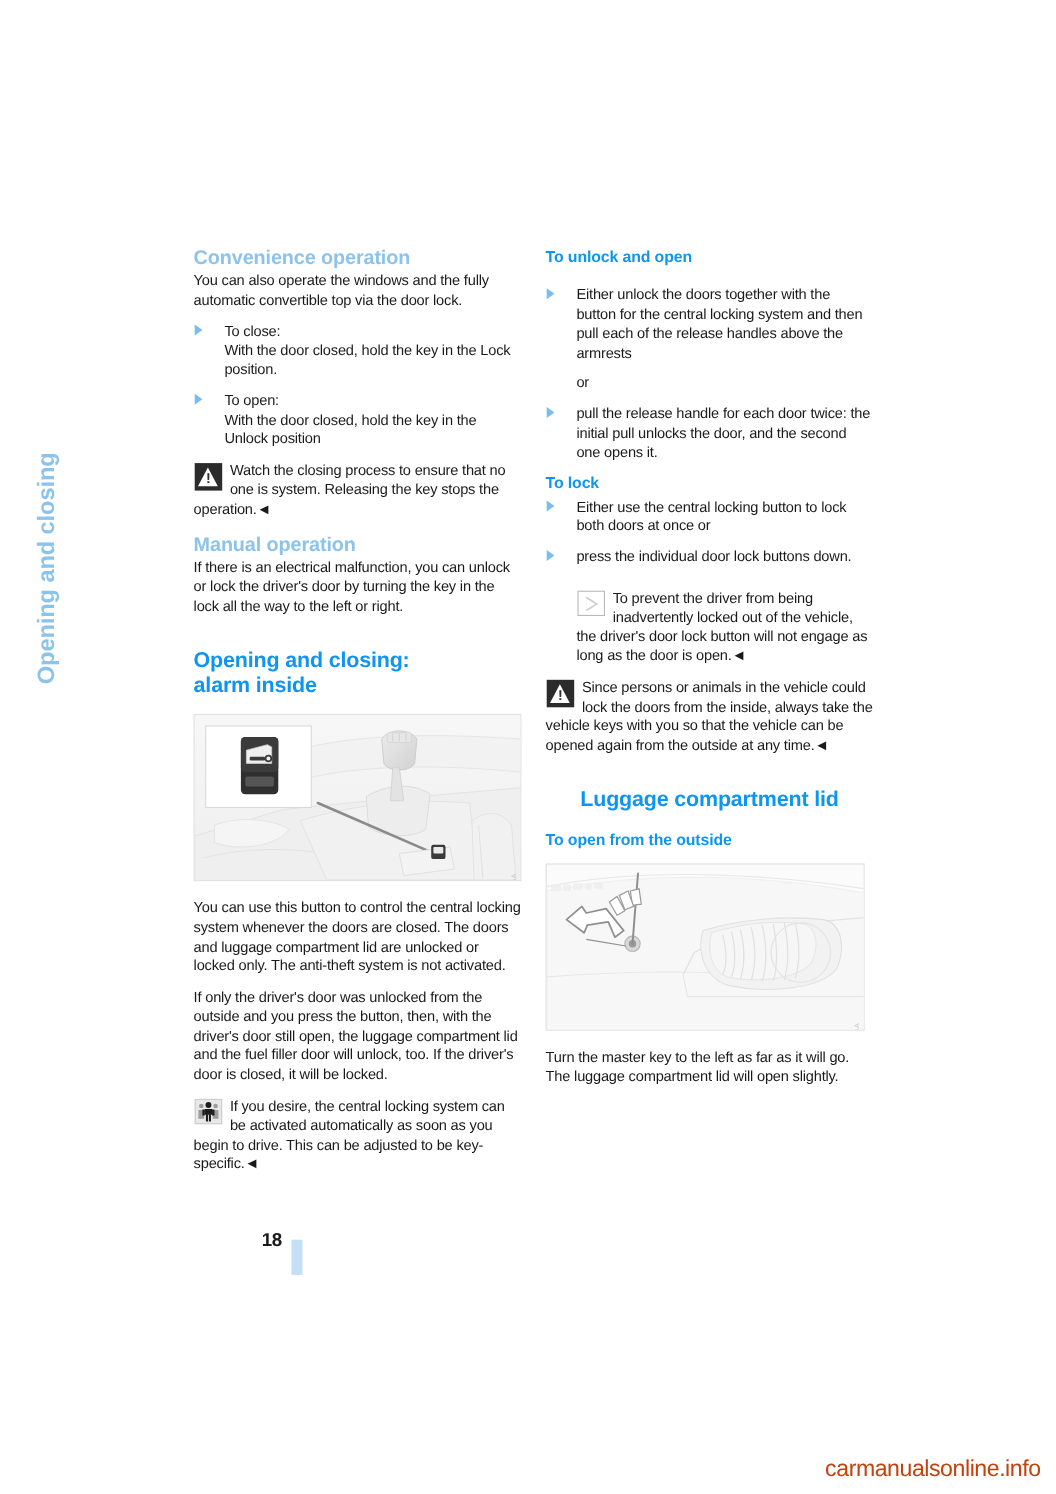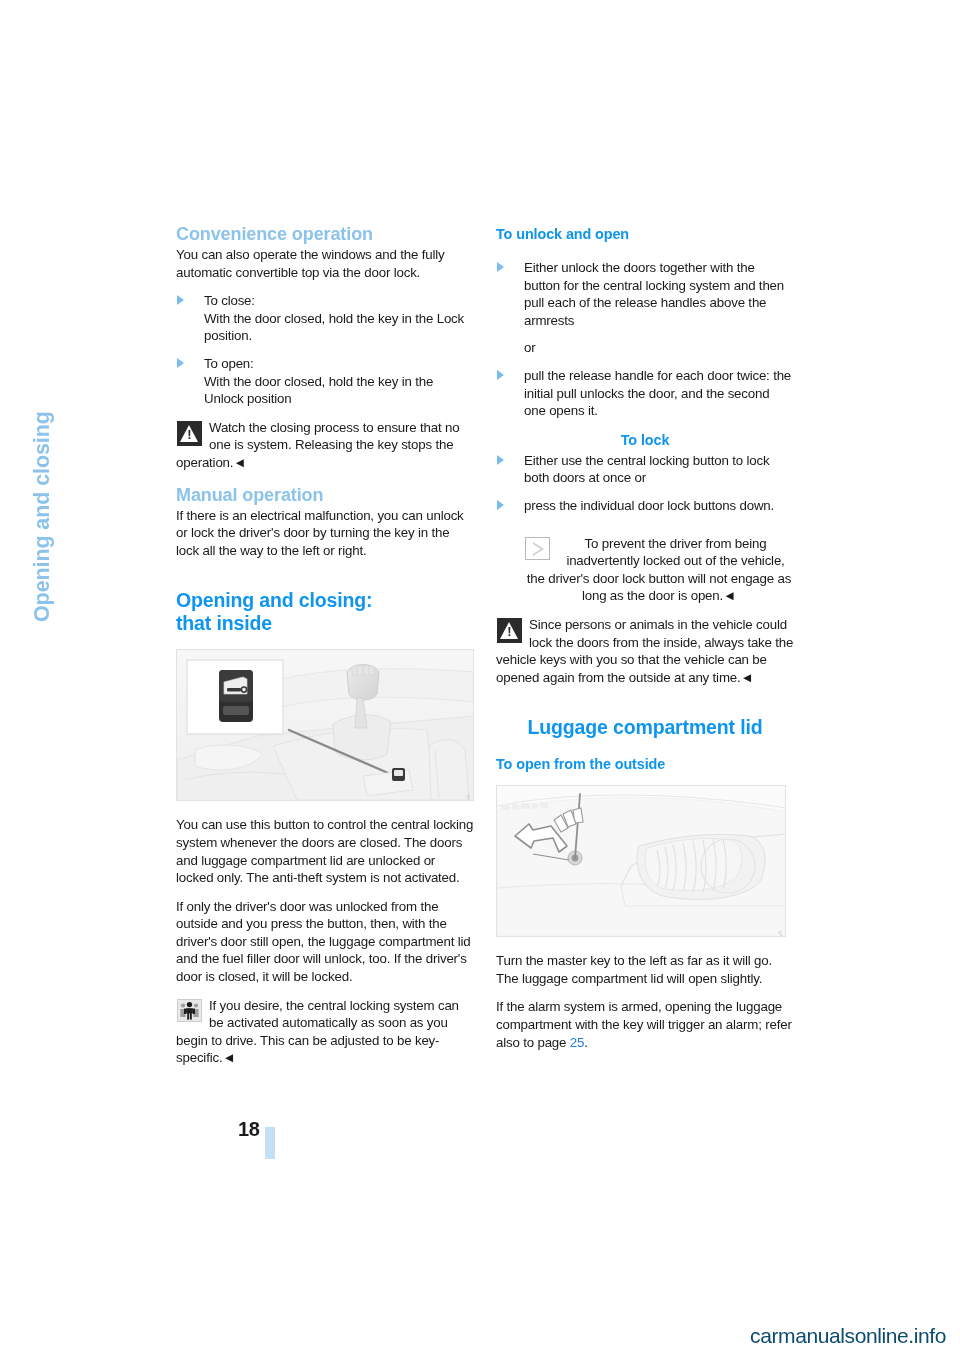--- a/index.html
+++ b/index.html
@@ -179,35 +179,35 @@
     font-size: 6px;
     color: #c8c8c8;
     letter-spacing: 0.4px;
     white-space: nowrap;
   }
 
   
   .pagenum {
     position: absolute;
     left: 238px; top: 1118px;
-    font-size: 20px; font-weight: bold;
+    font-size: 17px; font-weight: bold;
     color: #1a1a1a;
     letter-spacing: -0.3px;
   }
   .tabmark {
     position: absolute;
     left: 265px; top: 1127px;
     width: 10px; height: 32px;
     background: #c4e0f7;
   }
   .watermark {
     position: absolute;
     right: 14px; bottom: 10px;
     font-size: 21px;
-    color: #0c4a6e;
+    color: #c2410c;
     letter-spacing: -0.4px;
   }
   .xref { color: #1b7fe0; }
 </style>
 </head>
 <body>
 
 <div class="page">
 
   <div class="chapter-tab">
@@ -239,21 +239,21 @@
         <span class="bang">!</span>
       </div>
       <div class="txt">Watch the closing process to ensure that no one is system. Releasing the key stops the operation.◄</div>
     </div>
 
     <h3 class="minor" style="margin-top:14px;">Manual operation</h3>
     <p class="body">If there is an electrical malfunction, you can unlock or lock the driver's door by turning the key in the lock all the way to the left or right.</p>
 
     <h1 class="sec" style="margin-top:30px; margin-bottom:14px;">
       <span>Opening and closing:</span><br>
-      <span>that inside</span>
+      <span>alarm inside</span>
     </h1>
 
     <div class="figure" style="width:298px;height:152px;">
       <svg width="298" height="152" viewBox="0 0 298 152">
         <defs>
           <linearGradient id="bgg" x1="0" y1="0" x2="0" y2="1">
             <stop offset="0" stop-color="#f7f7f7"></stop>
               <stop offset="1" stop-color="#eeeeee"></stop>
           </linearGradient>
           <linearGradient id="knobg" x1="0" y1="0" x2="1" y2="1">
@@ -341,34 +341,34 @@
       </li>
     </ul>
     <p class="or" style="margin-top:10px;">or</p>
     <ul class="tri">
       <li>
         <span class="tri-mark"></span>
         <span>pull the release handle for each door twice: the initial pull unlocks the door, and the second one opens it.</span>
       </li>
     </ul>
 
-    <h2 class="sub" style="text-align:center;">To lock</h2>
+    <h2 class="sub" style="">To lock</h2>
 
     <ul class="tri" style="margin-bottom:20px;">
       <li>
         <span class="tri-mark"></span>
         <span>Either use the central locking button to lock both doors at once or</span>
       </li>
       <li>
         <span class="tri-mark"></span>
         <span>press the individual door lock buttons down.</span>
       </li>
     </ul>
 
-    <div class="note" style="padding-left:28px;text-align:center;">
+    <div class="note" style="padding-left:28px;">
       <div class="ic icon-note">
         <span class="ntri"></span>
         <span class="ntri-in"></span>
       </div>
       <div class="txt">To prevent the driver from being inadvertently locked out of the vehicle, the driver's door lock button will not engage as long as the door is open.◄</div>
     </div>
 
     <div class="note">
       <div class="ic icon-warning">
         <span class="wtri"></span>
@@ -428,23 +428,20 @@
 
         <path d="M54 40 L36 44 L32 38 L18 50 L34 62 L37 55 L56 52 L62 66 L70 60 Z" fill="#ffffff" stroke="#8f8f8f" stroke-width="1.6" stroke-linejoin="round"></path>
 
         <path d="M36 68 L72 74" stroke="#8f8f8f" stroke-width="1.1"></path>
       </svg>
       <div class="code">MYDTBHTCMAA</div>
     </div>
 
     <p class="body" style="margin-top:15px;">Turn the master key to the left as far as it will go. The luggage compartment lid will open slightly.</p>
 
-    <p class="body">
-      <span>If the alarm system is armed, opening the luggage compartment with the key will trigger an alarm; refer also to page </span><a class="xref" href="#" style="text-decoration:none;">25</a><span>.</span>
-    </p>
 
   </div>
 
   <div class="pagenum">18</div>
   <div class="tabmark"></div>
   <div class="watermark">carmanualsonline.info</div>
 
 </div>
 
 </body></html>

